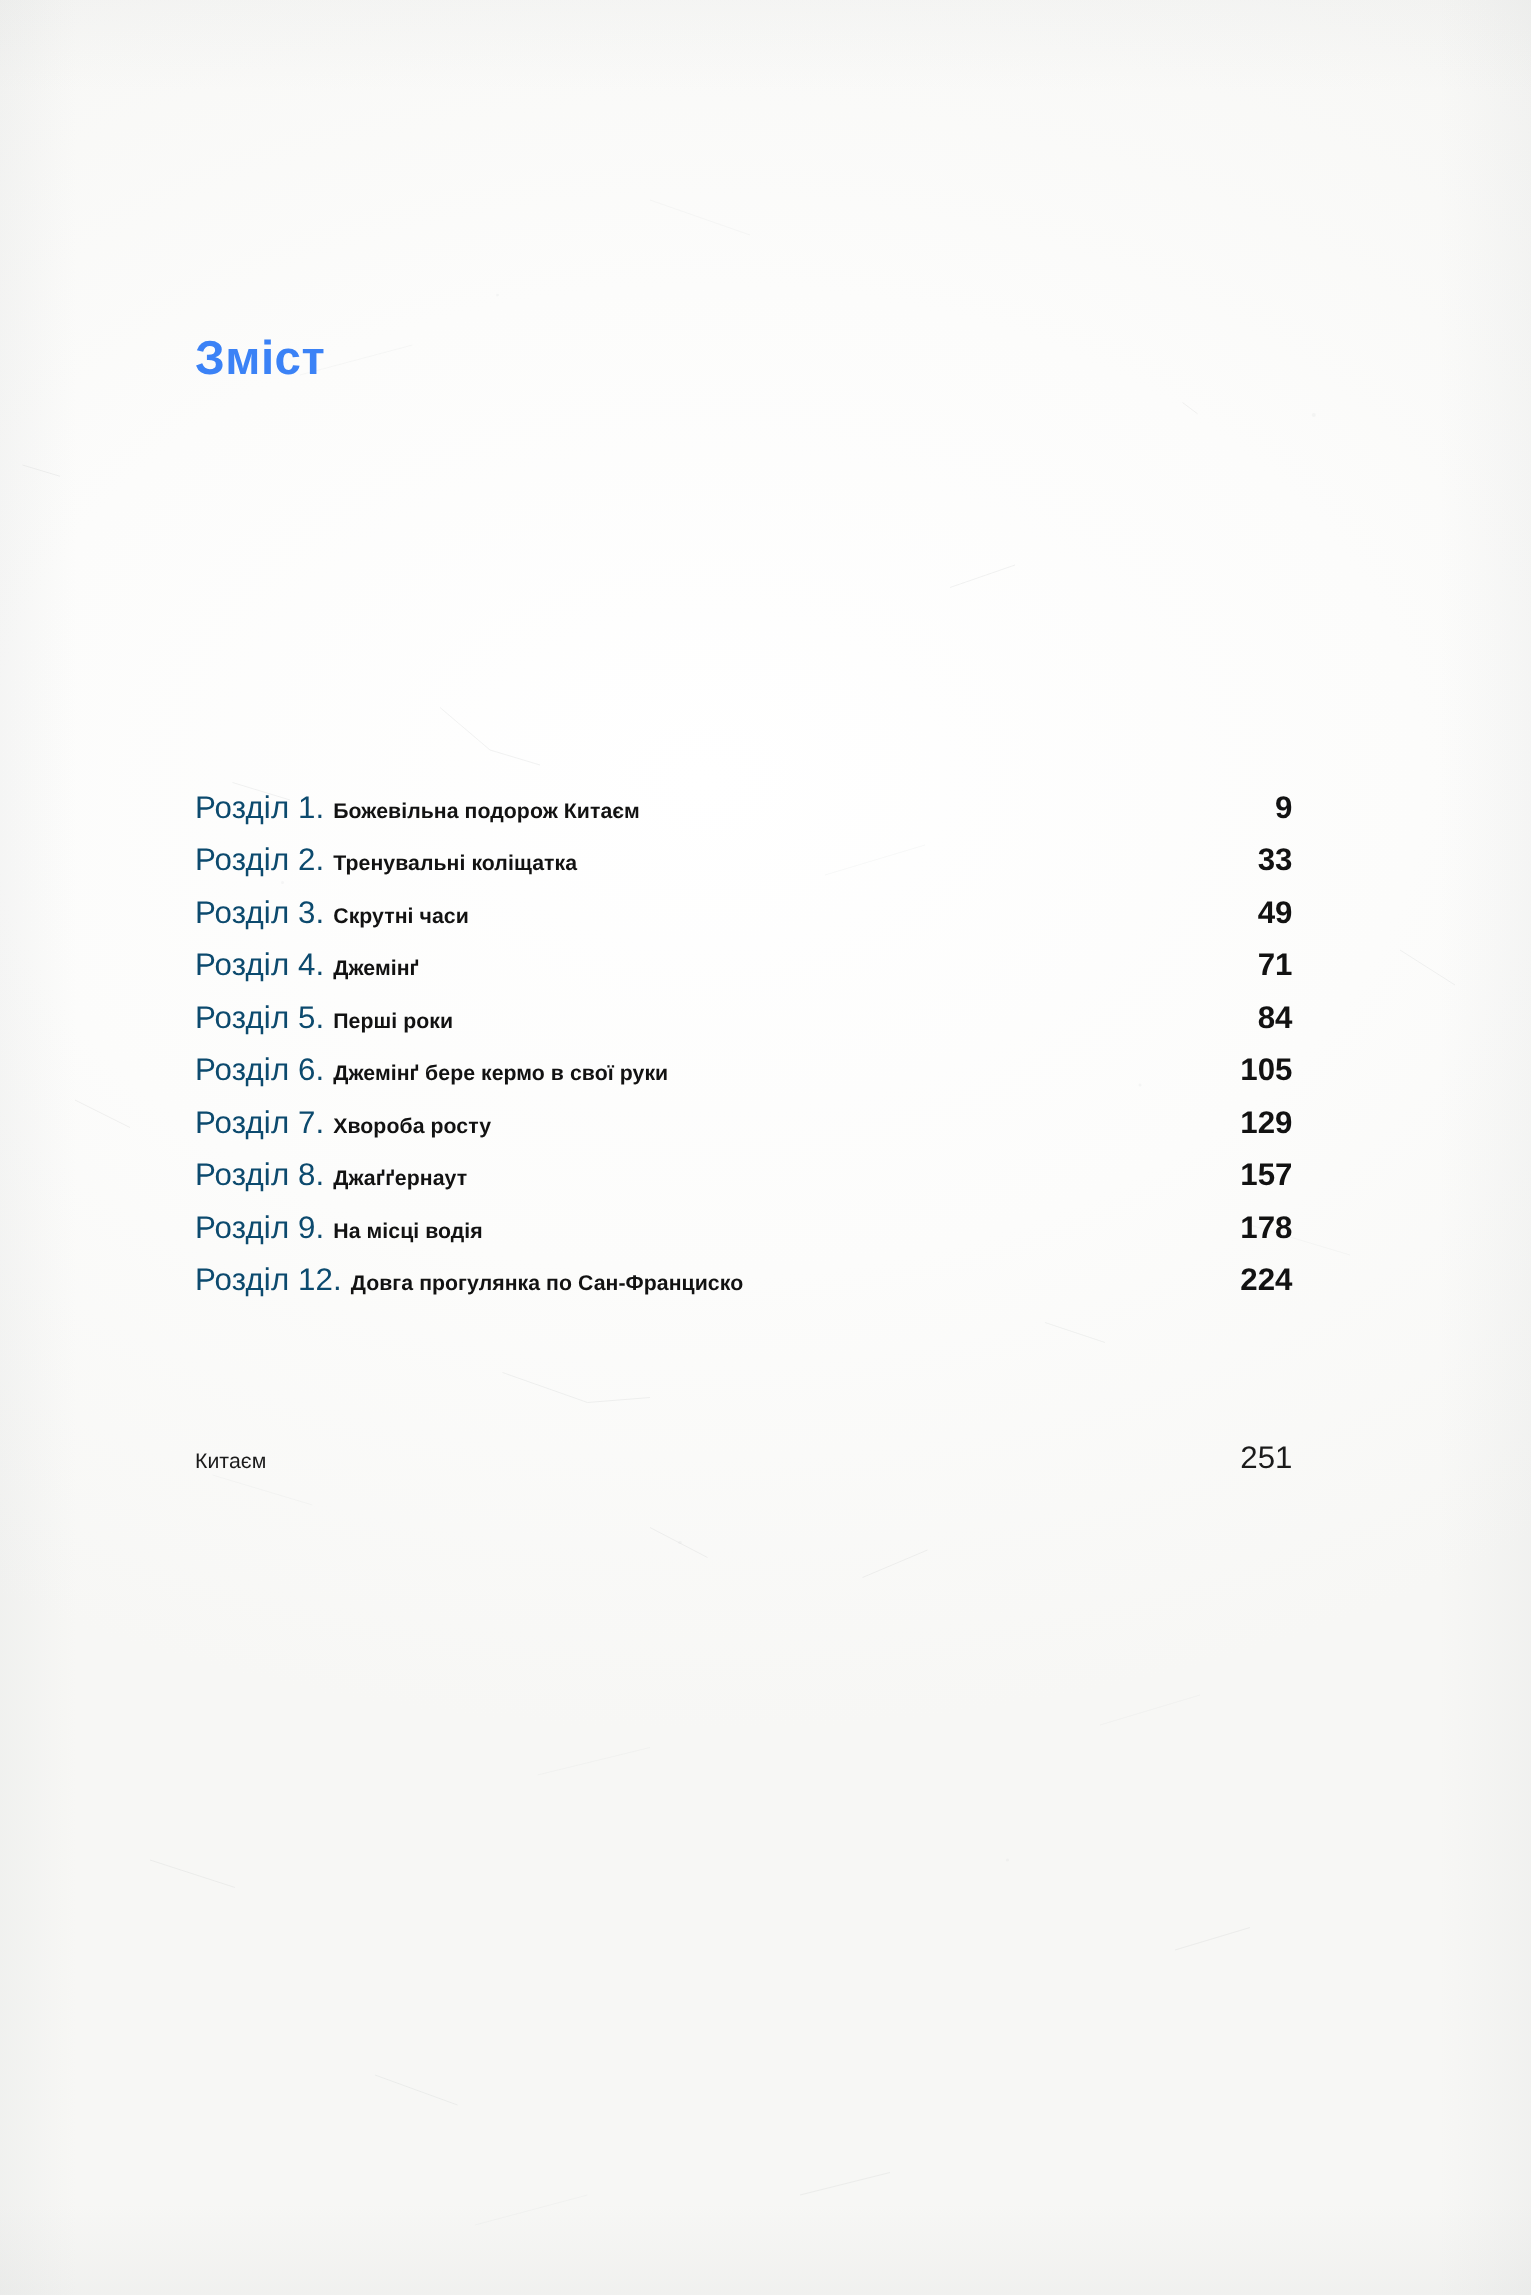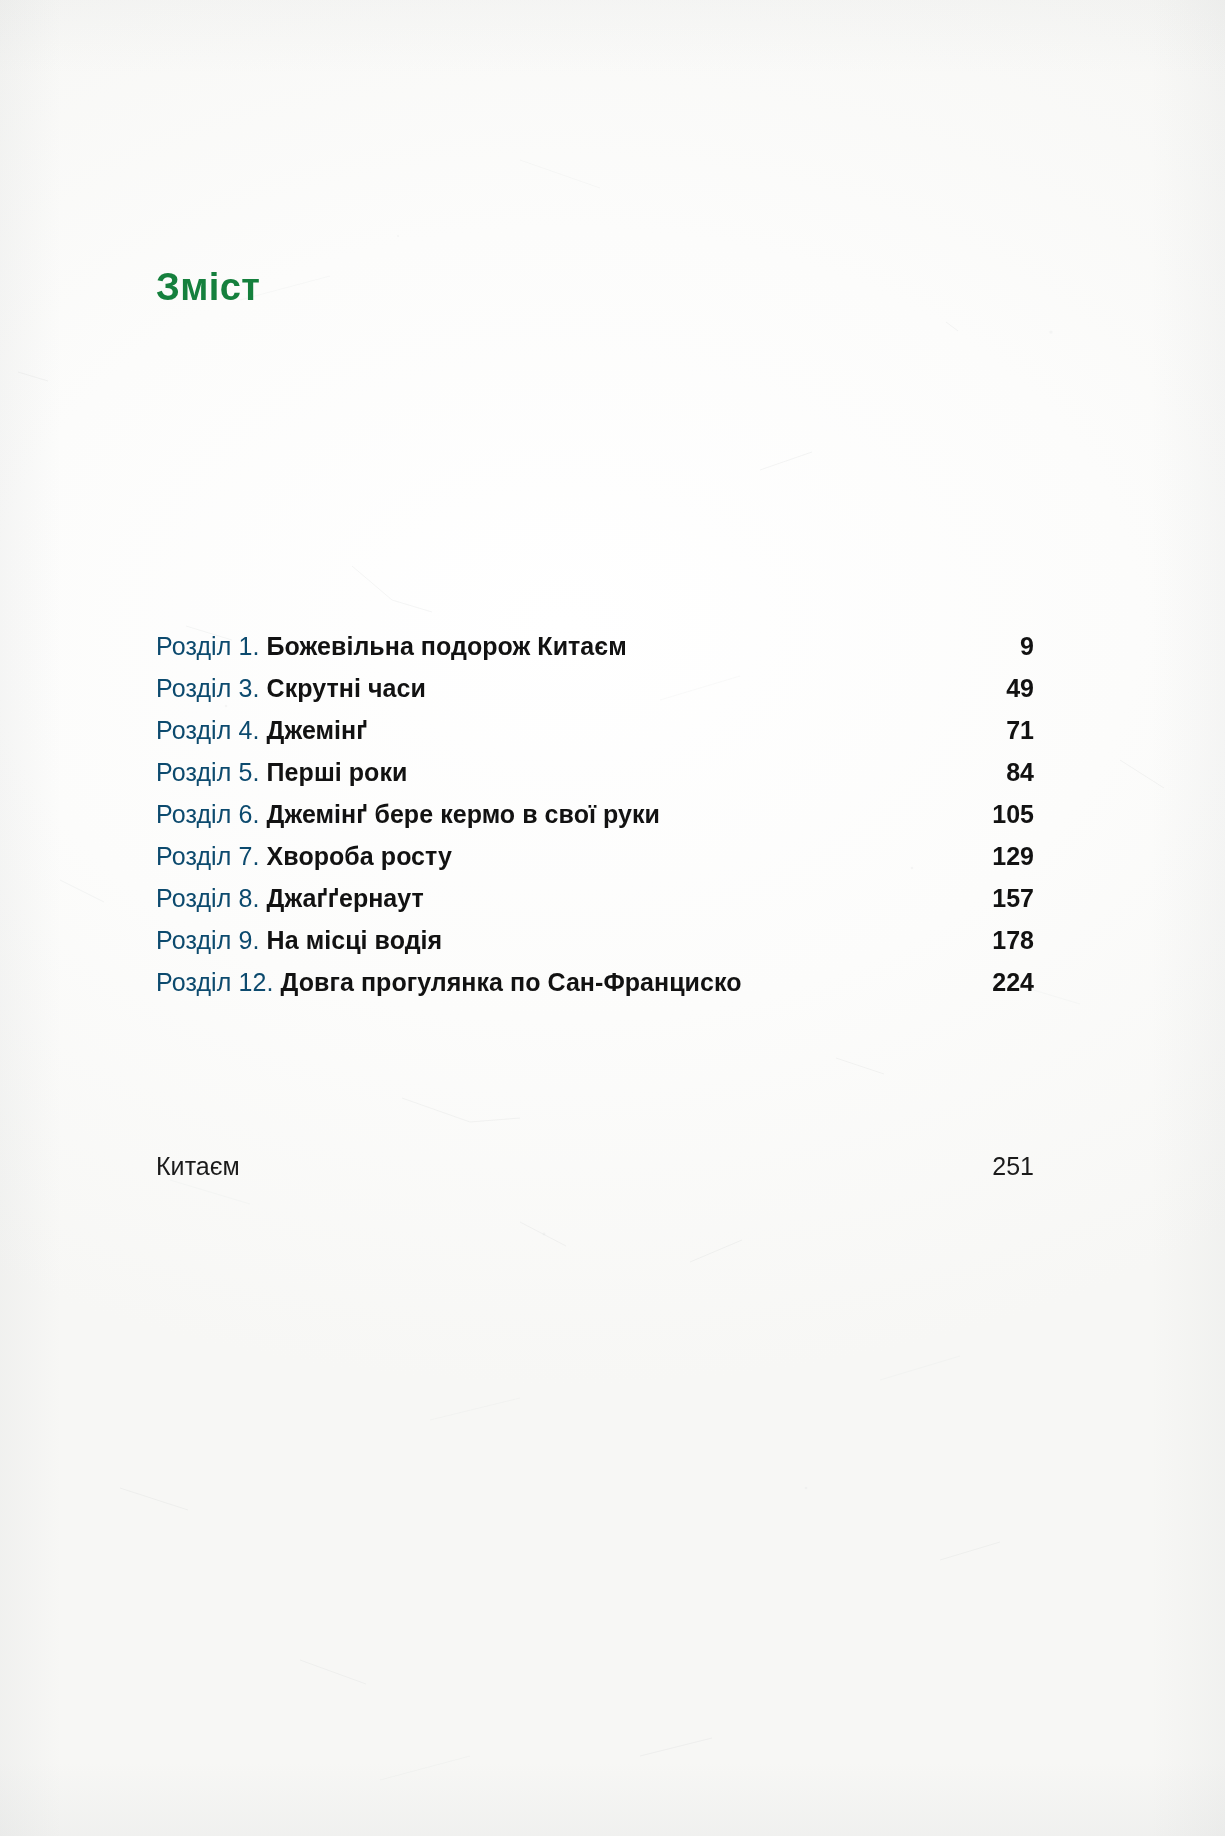--- a/index.html
+++ b/index.html
@@ -40,21 +40,21 @@
     z-index: 4;
   }
 
   #page-title {
     position: absolute;
     left: 156px;
     top: 243px;
     font-size: 38px;
     font-weight: 700;
     letter-spacing: .4px;
-    color: #15803d;
+    color: #3b82f6;
     line-height: 1;
     white-space: nowrap;
   }
 
   #toc {
     position: absolute;
     left: 156px;
     top: 632px;
     width: 878px;
   }
@@ -67,21 +67,21 @@
     white-space: nowrap;
   }
   .toc-row .label { display: inline-block; }
   .toc-row .num-prefix {
     font-size: 25px;
     font-weight: 400;
     color: #0c4a6e;
     letter-spacing: .1px;
   }
   .toc-row .title {
-    font-size: 25px;
+    font-size: 17px;
     font-weight: 700;
     color: #121212;
     letter-spacing: .05px;
   }
   .toc-row .page {
     font-size: 25px;
     font-weight: 700;
     color: #121212;
     text-align: right;
     min-width: 62px;
@@ -150,20 +150,24 @@
 
   <h1 id="page-title">Зміст</h1>
 
   <div id="toc">
 
     <div class="toc-row">
       <span class="label"><span class="num-prefix">Розділ 1. </span><span class="title">Божевільна подорож Китаєм</span></span>
       <span class="page">9</span>
     </div>
 
+    <div class="toc-row">
+      <span class="label"><span class="num-prefix">Розділ 2. </span><span class="title">Тренувальні коліщатка</span></span>
+      <span class="page">33</span>
+    </div>
 
     <div class="toc-row">
       <span class="label"><span class="num-prefix">Розділ 3. </span><span class="title">Скрутні часи</span></span>
       <span class="page">49</span>
     </div>
 
     <div class="toc-row">
       <span class="label"><span class="num-prefix">Розділ 4. </span><span class="title">Джемінґ</span></span>
       <span class="page">71</span>
     </div>

